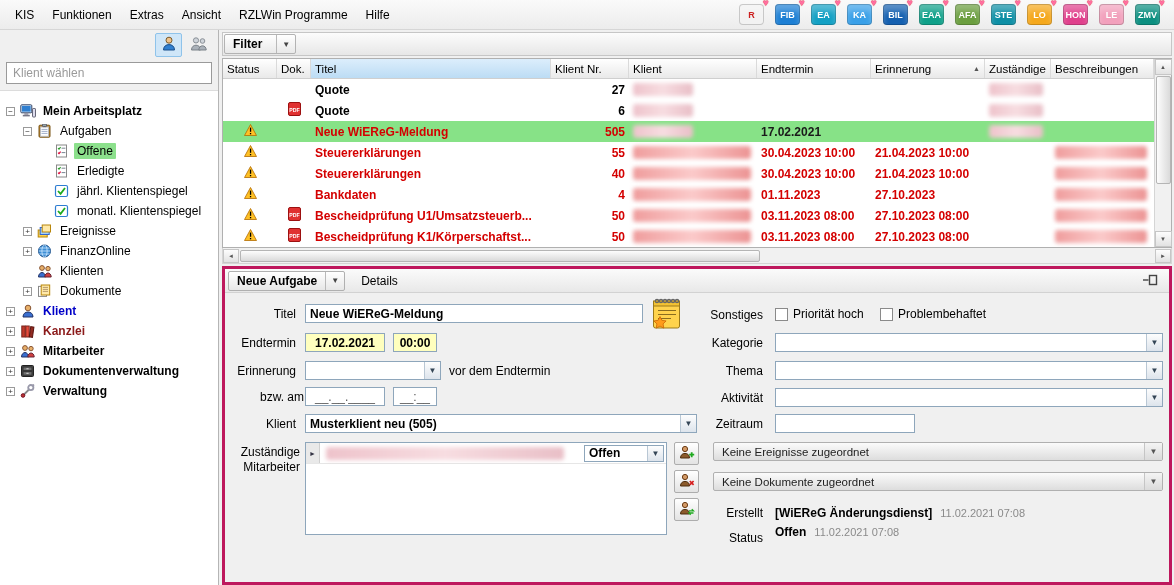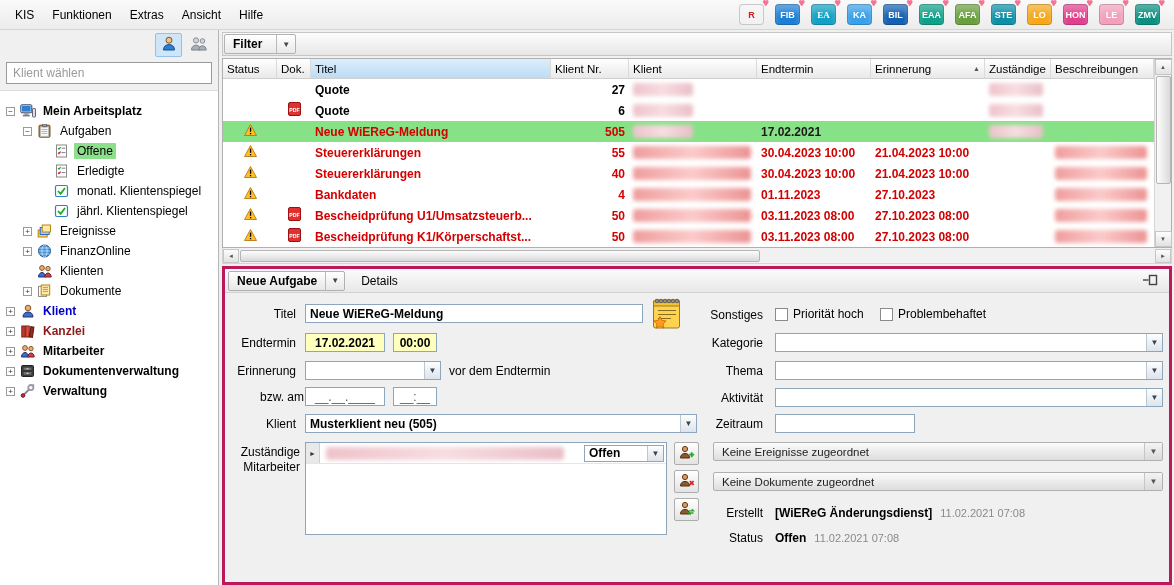--- a/index.html
+++ b/index.html
@@ -115,33 +115,34 @@
 <body>
 
 <div class="app">
 
   <div class="menubar">
     <div class="menu-items">
         <div class="menu-item">KIS</div>
         <div class="menu-item">Funktionen</div>
         <div class="menu-item">Extras</div>
         <div class="menu-item">Ansicht</div>
+        <div class="menu-item">RZLWin Programme</div>
         <div class="menu-item">Hilfe</div>
       </div>
     <div class="launcher">
         <div class="laun launch-icon" style="background: rgb(242, 242, 242);">
           <span style="color: rgb(204, 32, 32);">R</span>
           <span class="heart">♥</span>
         </div>
         <div class="laun launch-icon" style="background: rgb(29, 127, 212);">
           <span style="color: rgb(255, 255, 255);">FIB</span>
           <span class="heart">♥</span>
         </div>
         <div class="laun launch-icon" style="background: rgb(19, 160, 196);">
-          <span style="color: rgb(255, 255, 255); font-family: Liberation Serif, serif;">EA</span>
+          <span style="color: rgb(255, 255, 255);">EA</span>
           <span class="heart">♥</span>
         </div>
         <div class="laun launch-icon" style="background: rgb(58, 160, 232);">
           <span style="color: rgb(255, 255, 255);">KA</span>
           <span class="heart">♥</span>
         </div>
         <div class="laun launch-icon" style="background: rgb(21, 96, 176);">
           <span style="color: rgb(255, 255, 255);">BIL</span>
           <span class="heart">♥</span>
         </div>
@@ -249,31 +250,31 @@
             <span class="tree-label">Erledigte</span>
           </div>
           <div class="tree-item" style="padding-left: 38px;">
             <span class="exp-spacer"></span>
             <span class="tree-icon">
               <svg width="15" height="14" viewBox="0 0 15 14">
                 <rect x="1.5" y="1.5" width="12" height="11" rx="1.5" fill="#fff" stroke="#2e7dd1" stroke-width="1.2"></rect>
                 <path d="M4 7l2.6 2.8L11 4" stroke="#1faa1f" stroke-width="1.8" fill="none"></path>
               </svg>
             </span>
-            <span class="tree-label">monatl. Klientenspiegel</span>
+            <span class="tree-label">jährl. Klientenspiegel</span>
           </div>
           <div class="tree-item" style="padding-left: 38px;">
             <span class="exp-spacer"></span>
             <span class="tree-icon">
               <svg width="15" height="14" viewBox="0 0 15 14">
                 <rect x="1.5" y="1.5" width="12" height="11" rx="1.5" fill="#fff" stroke="#2e7dd1" stroke-width="1.2"></rect>
                 <path d="M4 7l2.6 2.8L11 4" stroke="#1faa1f" stroke-width="1.8" fill="none"></path>
               </svg>
             </span>
-            <span class="tree-label">jährl. Klientenspiegel</span>
+            <span class="tree-label">monatl. Klientenspiegel</span>
           </div>
           <div class="tree-item" style="padding-left: 21px;">
             <span class="expander">+</span>
             <span class="tree-icon">
               <svg width="15" height="14" viewBox="0 0 15 14">
                 <rect x="1.2" y="6" width="9" height="7" fill="#ffd34d" stroke="#b8860b"></rect>
                 <rect x="3.2" y="3.5" width="9" height="7" fill="#9fd0ff" stroke="#3366cc"></rect>
                 <rect x="5.2" y="1" width="8.3" height="7" fill="#ffe9a8" stroke="#b8860b"></rect>
               </svg>
             </span>
@@ -739,21 +740,21 @@
             <span class="txt">Keine Dokumente zugeordnet</span>
             <span class="caret">▼</span>
           </div>
 
           <div class="fld-label" style="left:398px;top:213px;width:140px">Erstellt</div>
           <div class="meta" style="left:550px;top:213px">
             <span class="bold">[WiEReG Änderungsdienst]</span><span class="dim">11.02.2021 07:08</span>
           </div>
 
           <div class="fld-label" style="left:398px;top:238px;width:140px">Status</div>
-          <div class="meta" style="left:550px;top:238px">
+          <div class="meta" style="left:550px;top:232px">
             <span class="bold">Offen</span><span class="dim">11.02.2021 07:08</span>
           </div>
         </div>
       </div>
 
     </div>
   </div>
 </div>
 
 </body></html>

